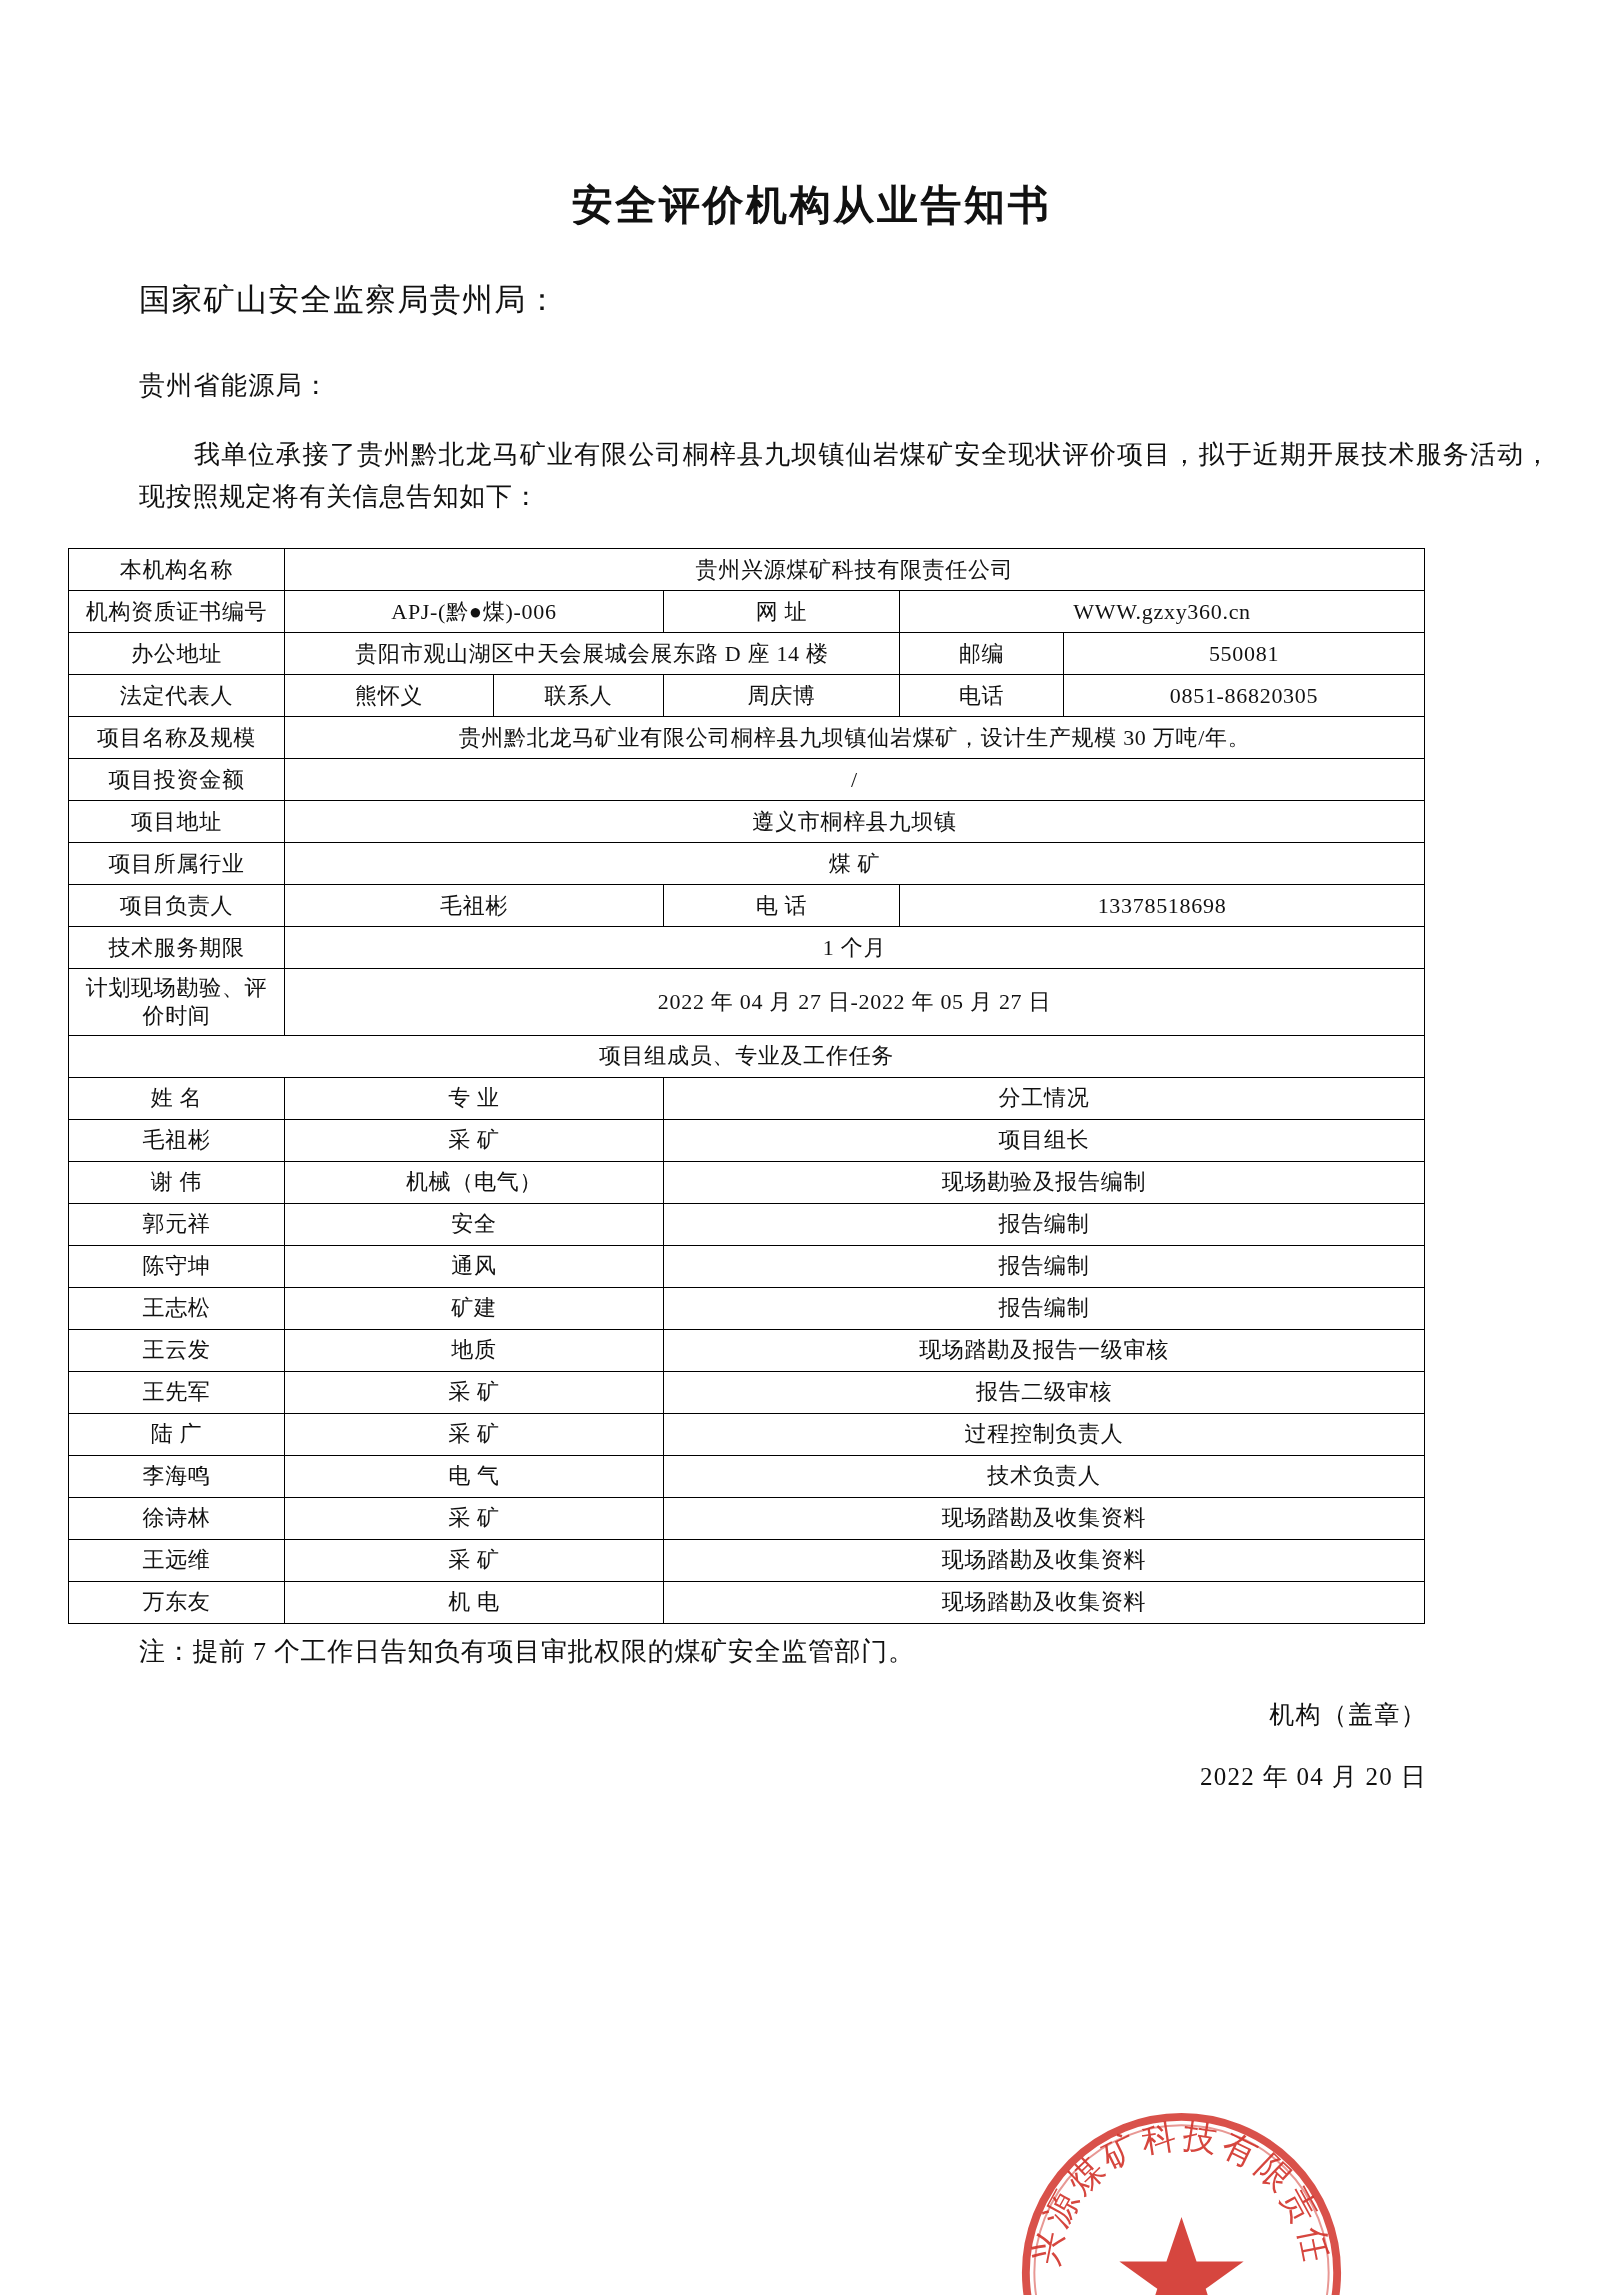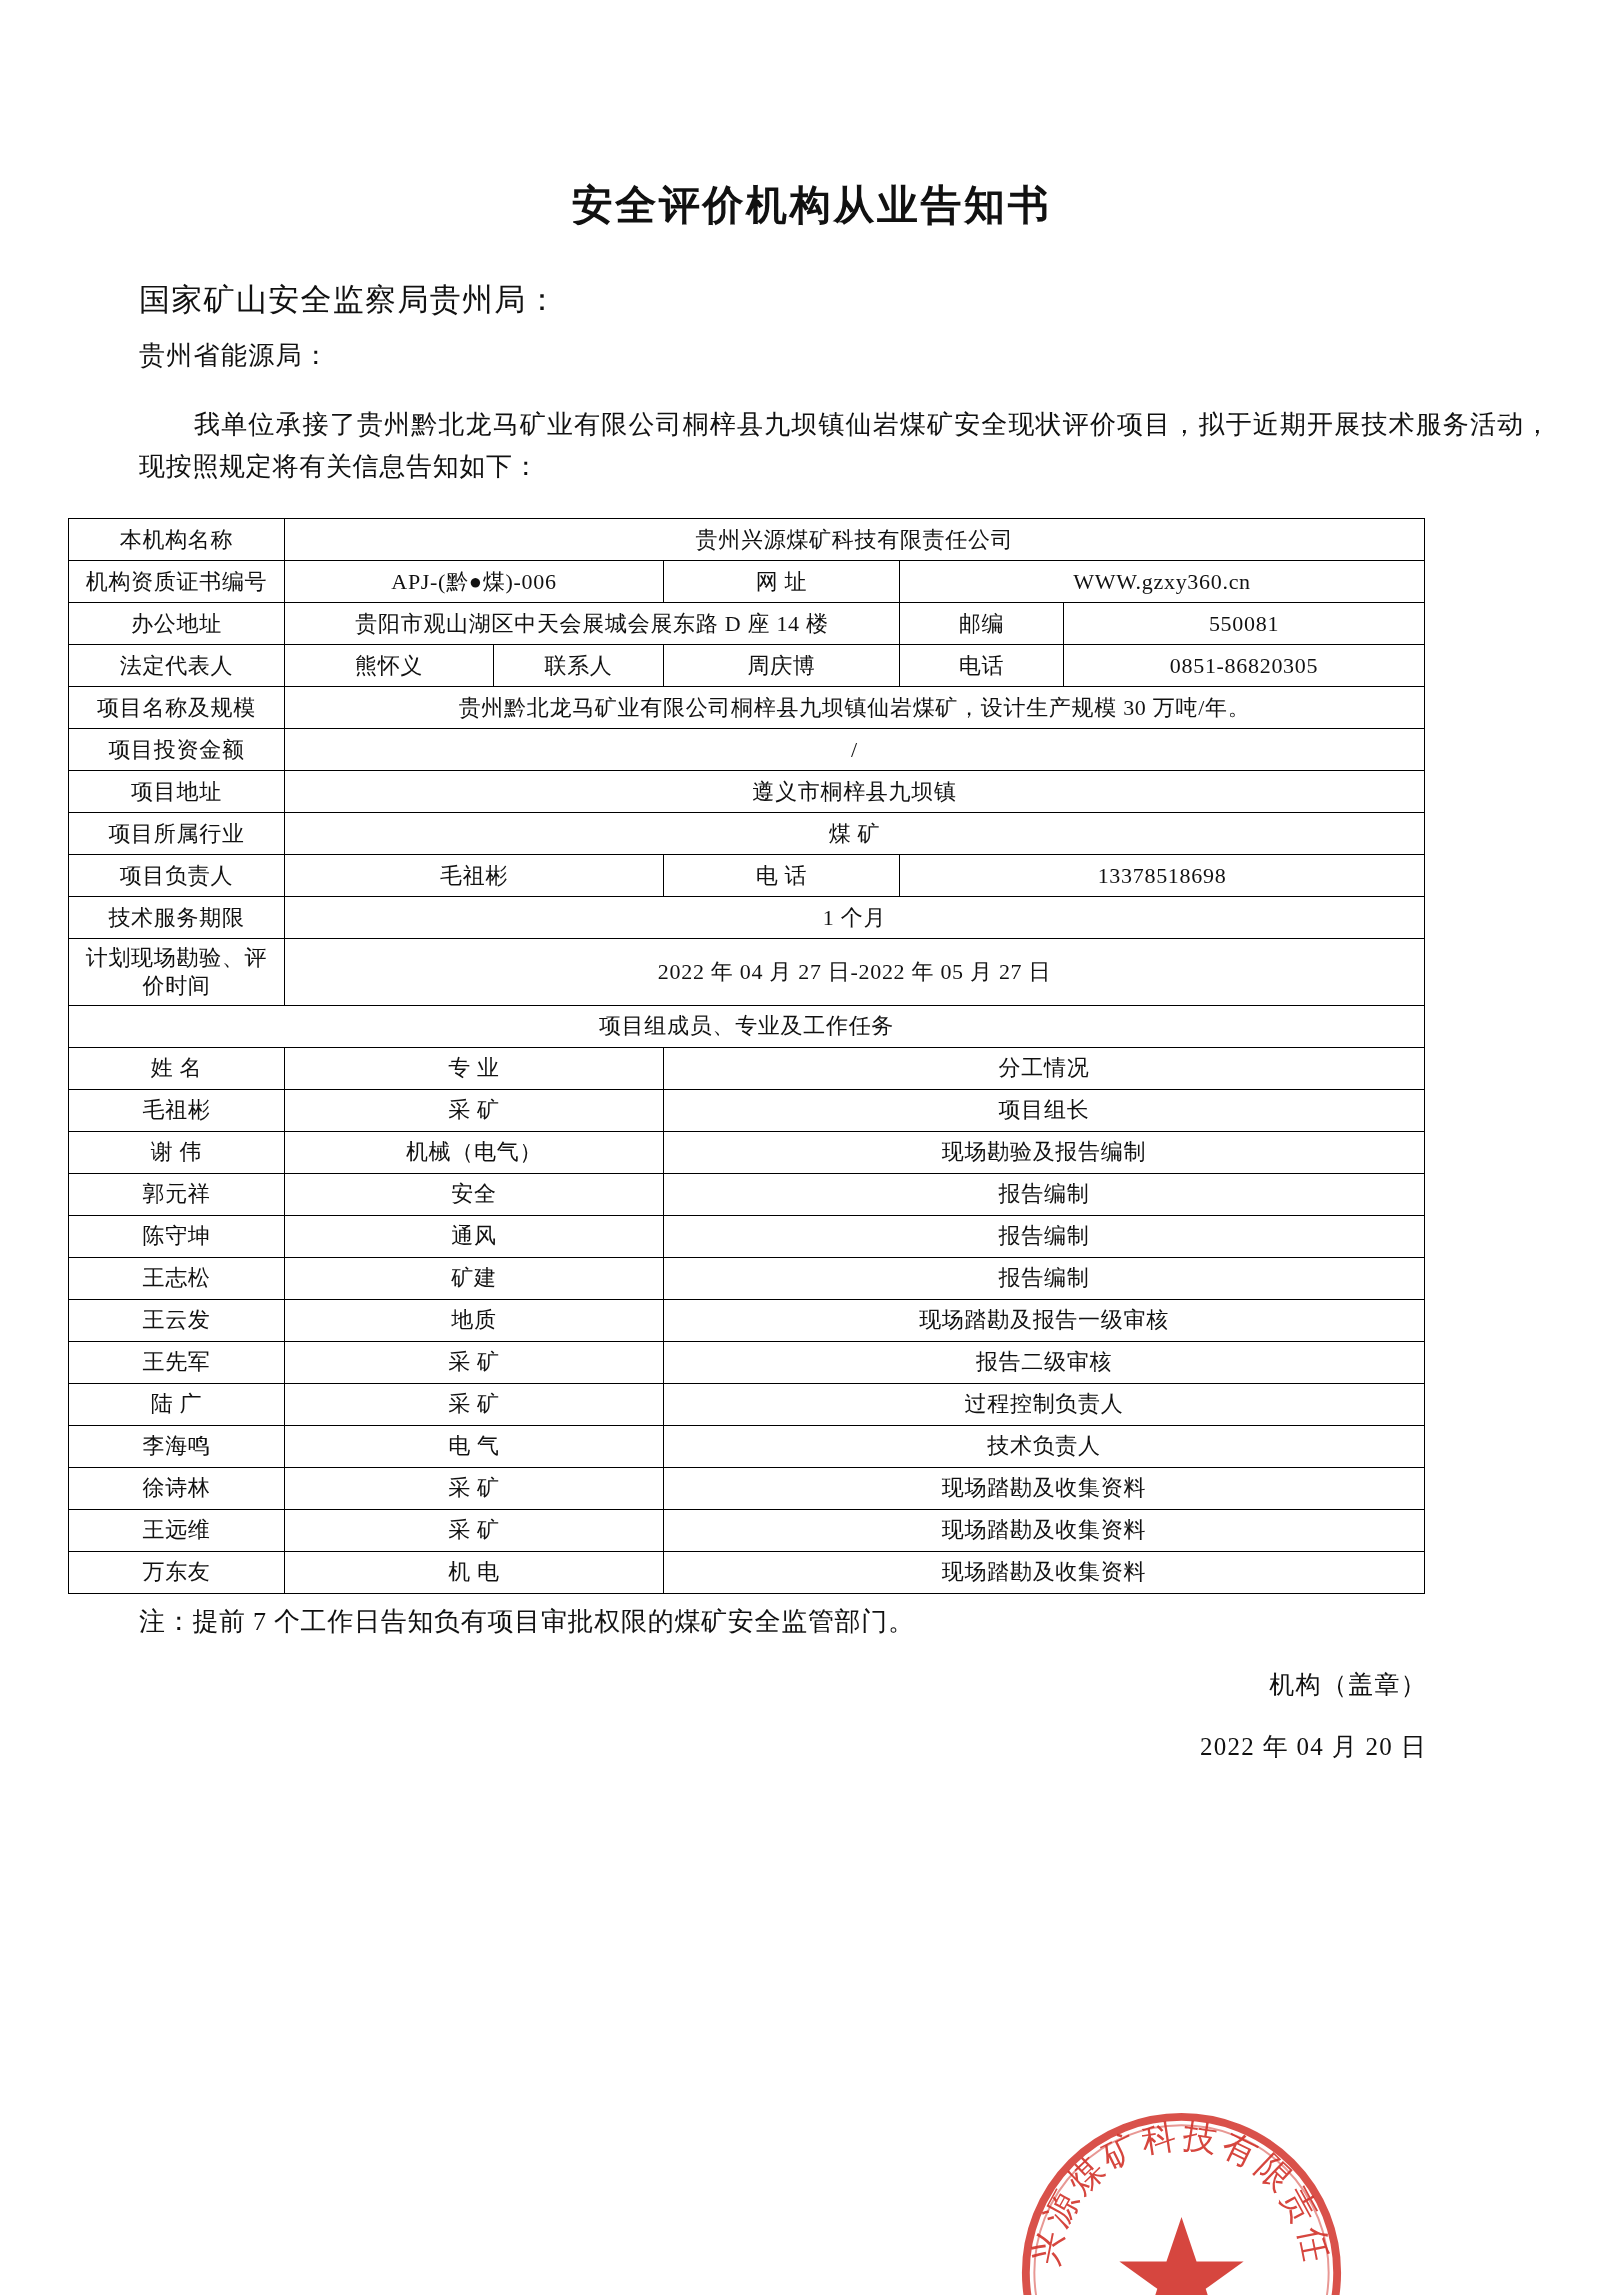--- a/index.html
+++ b/index.html
@@ -33,21 +33,21 @@
   }
   .addressee {
     font-size: 31px;
     margin-left: 139px;
     margin-top: 46px;
     letter-spacing: 1.3px;
   }
   .addressee2 {
     font-size: 26px;
     margin-left: 139px;
-    margin-top: 17px;
+    margin-top: 47px;
     letter-spacing: 1.3px;
   }
   .para {
     font-size: 26px;
     margin-left: 139px;
     margin-right: 72px;
     margin-top: 31px;
     line-height: 1.62;
     text-indent: 55px;
     text-align: justify;

